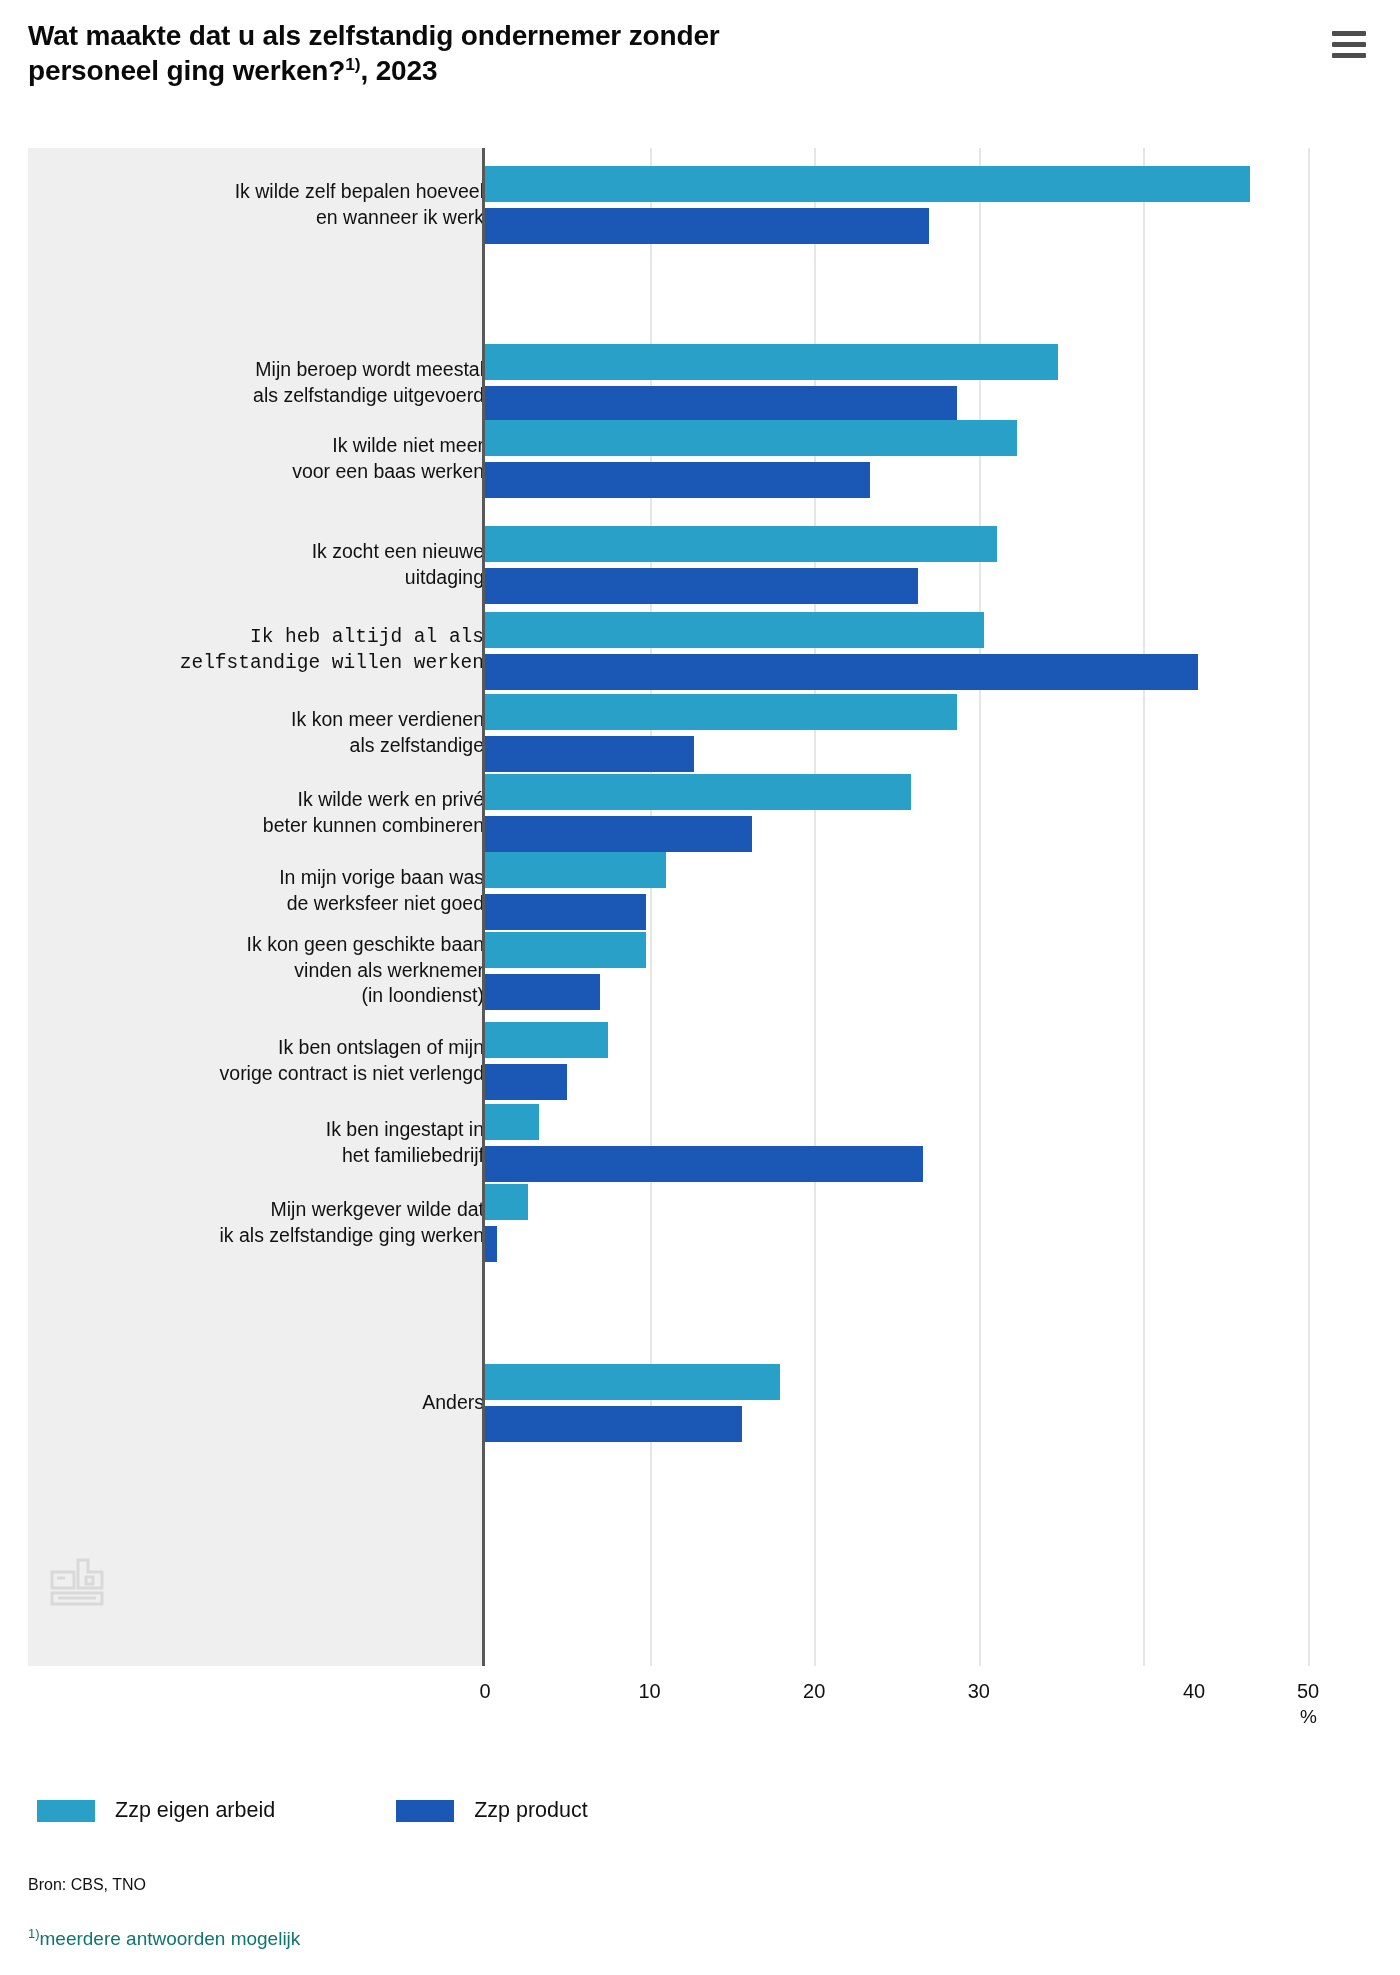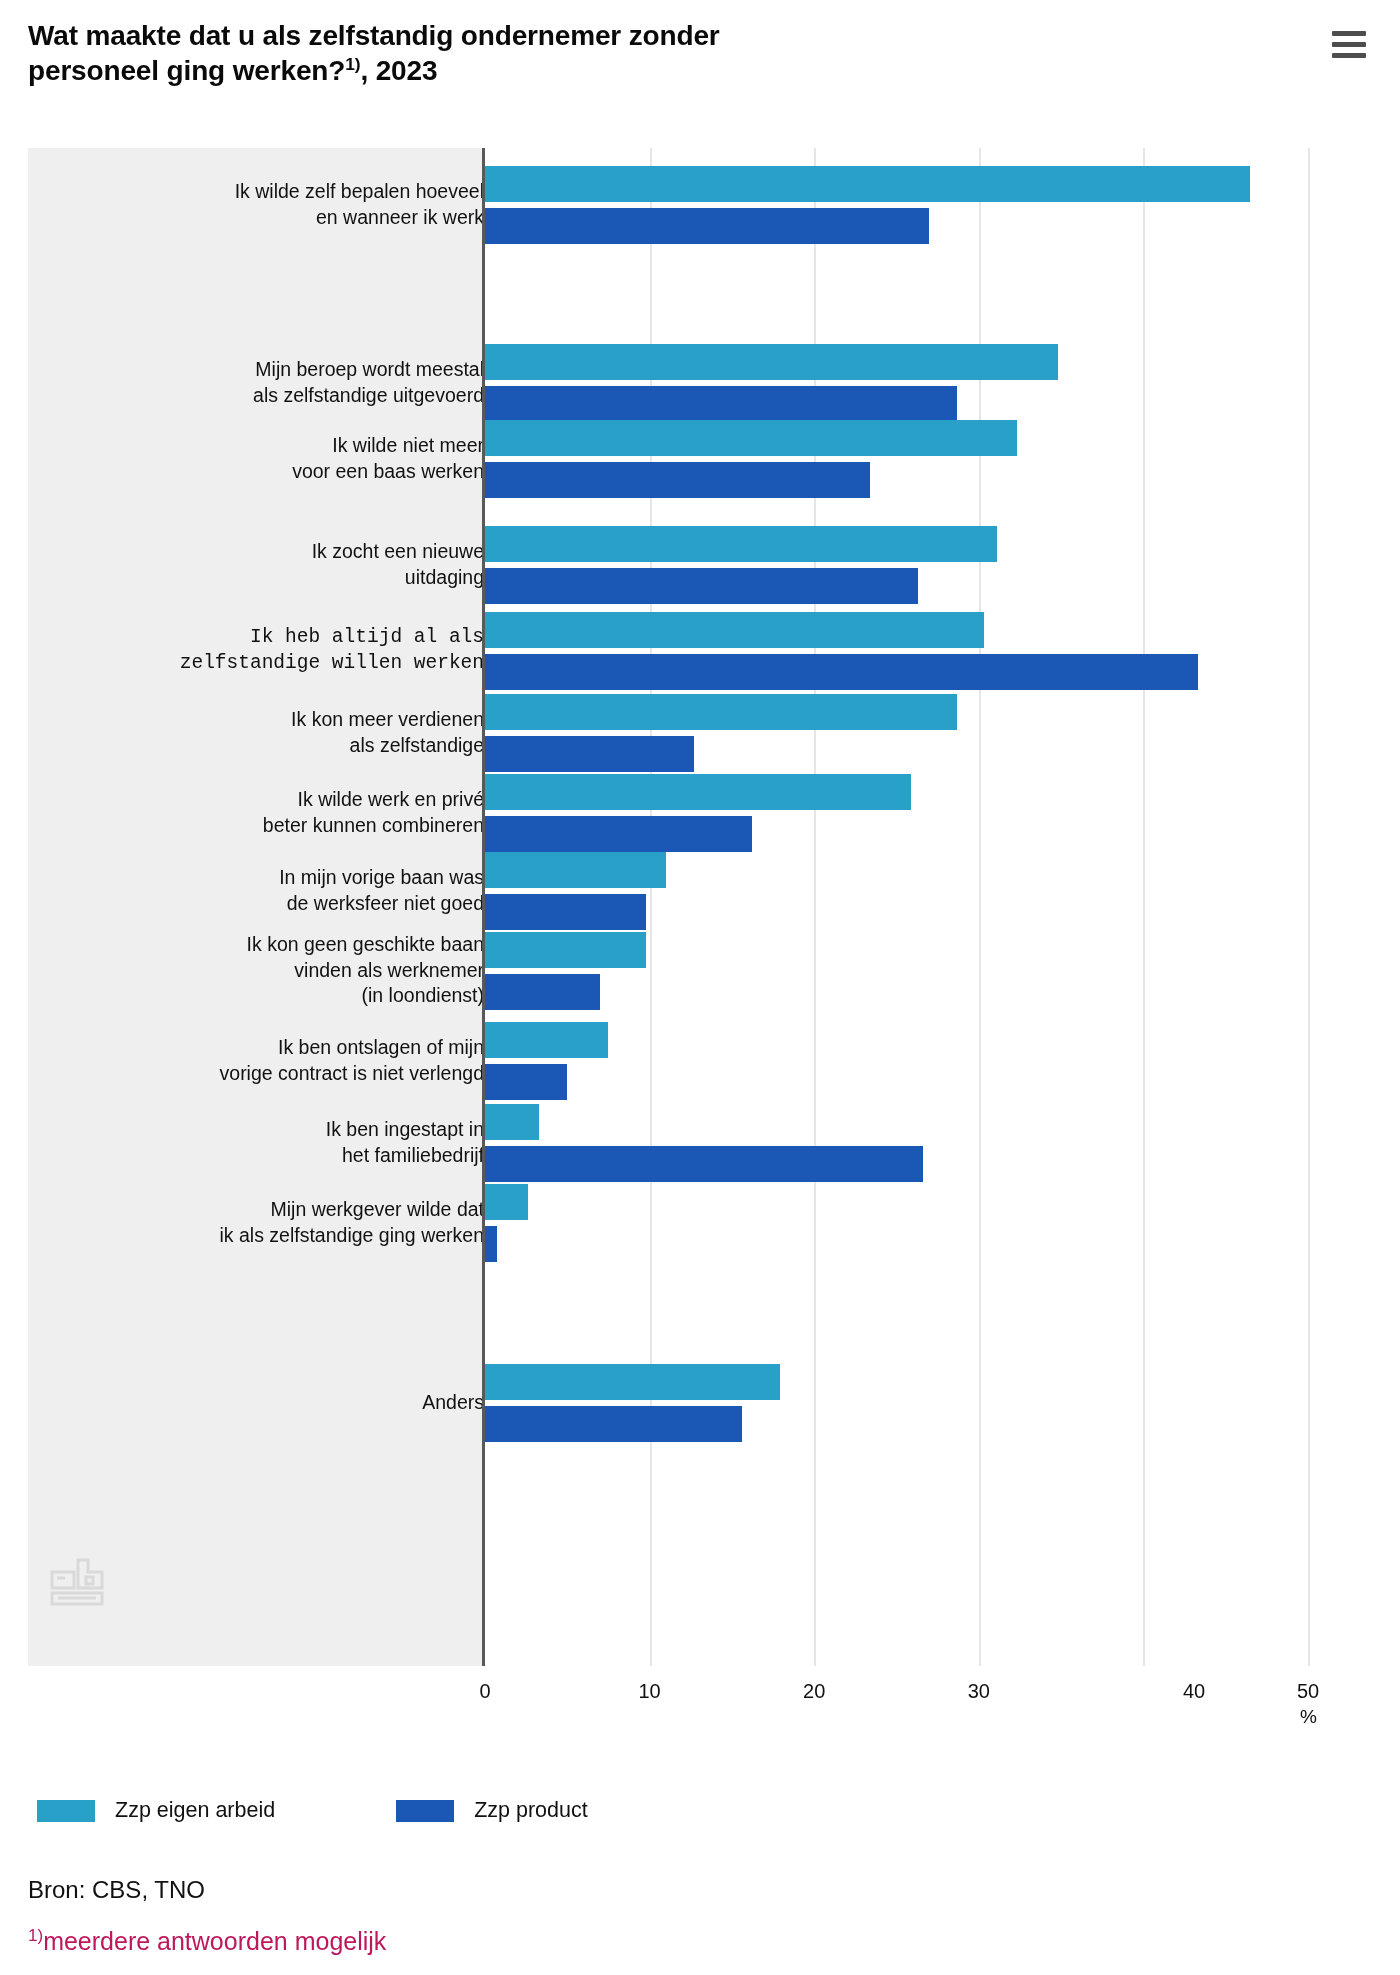--- a/index.html
+++ b/index.html
@@ -153,28 +153,28 @@
   }
   .legend-label {
     font-size: 21.5px;
     color: #111111;
   }
 
   
   #source-note {
     position: absolute;
     left: 28px; top: 1876px;
-    font-size: 24px;
+    font-size: 16px;
     color: #111111;
   }
   #footnote {
     position: absolute;
     left: 28px; top: 1926px;
-    font-size: 25px;
-    color: #be185d;
+    font-size: 19px;
+    color: #0f766e;
   }
   #footnote sup {
     font-size: 0.68em;
     vertical-align: super;
   }
 </style>
 </head>
 <body>
 
 <div id="page">

